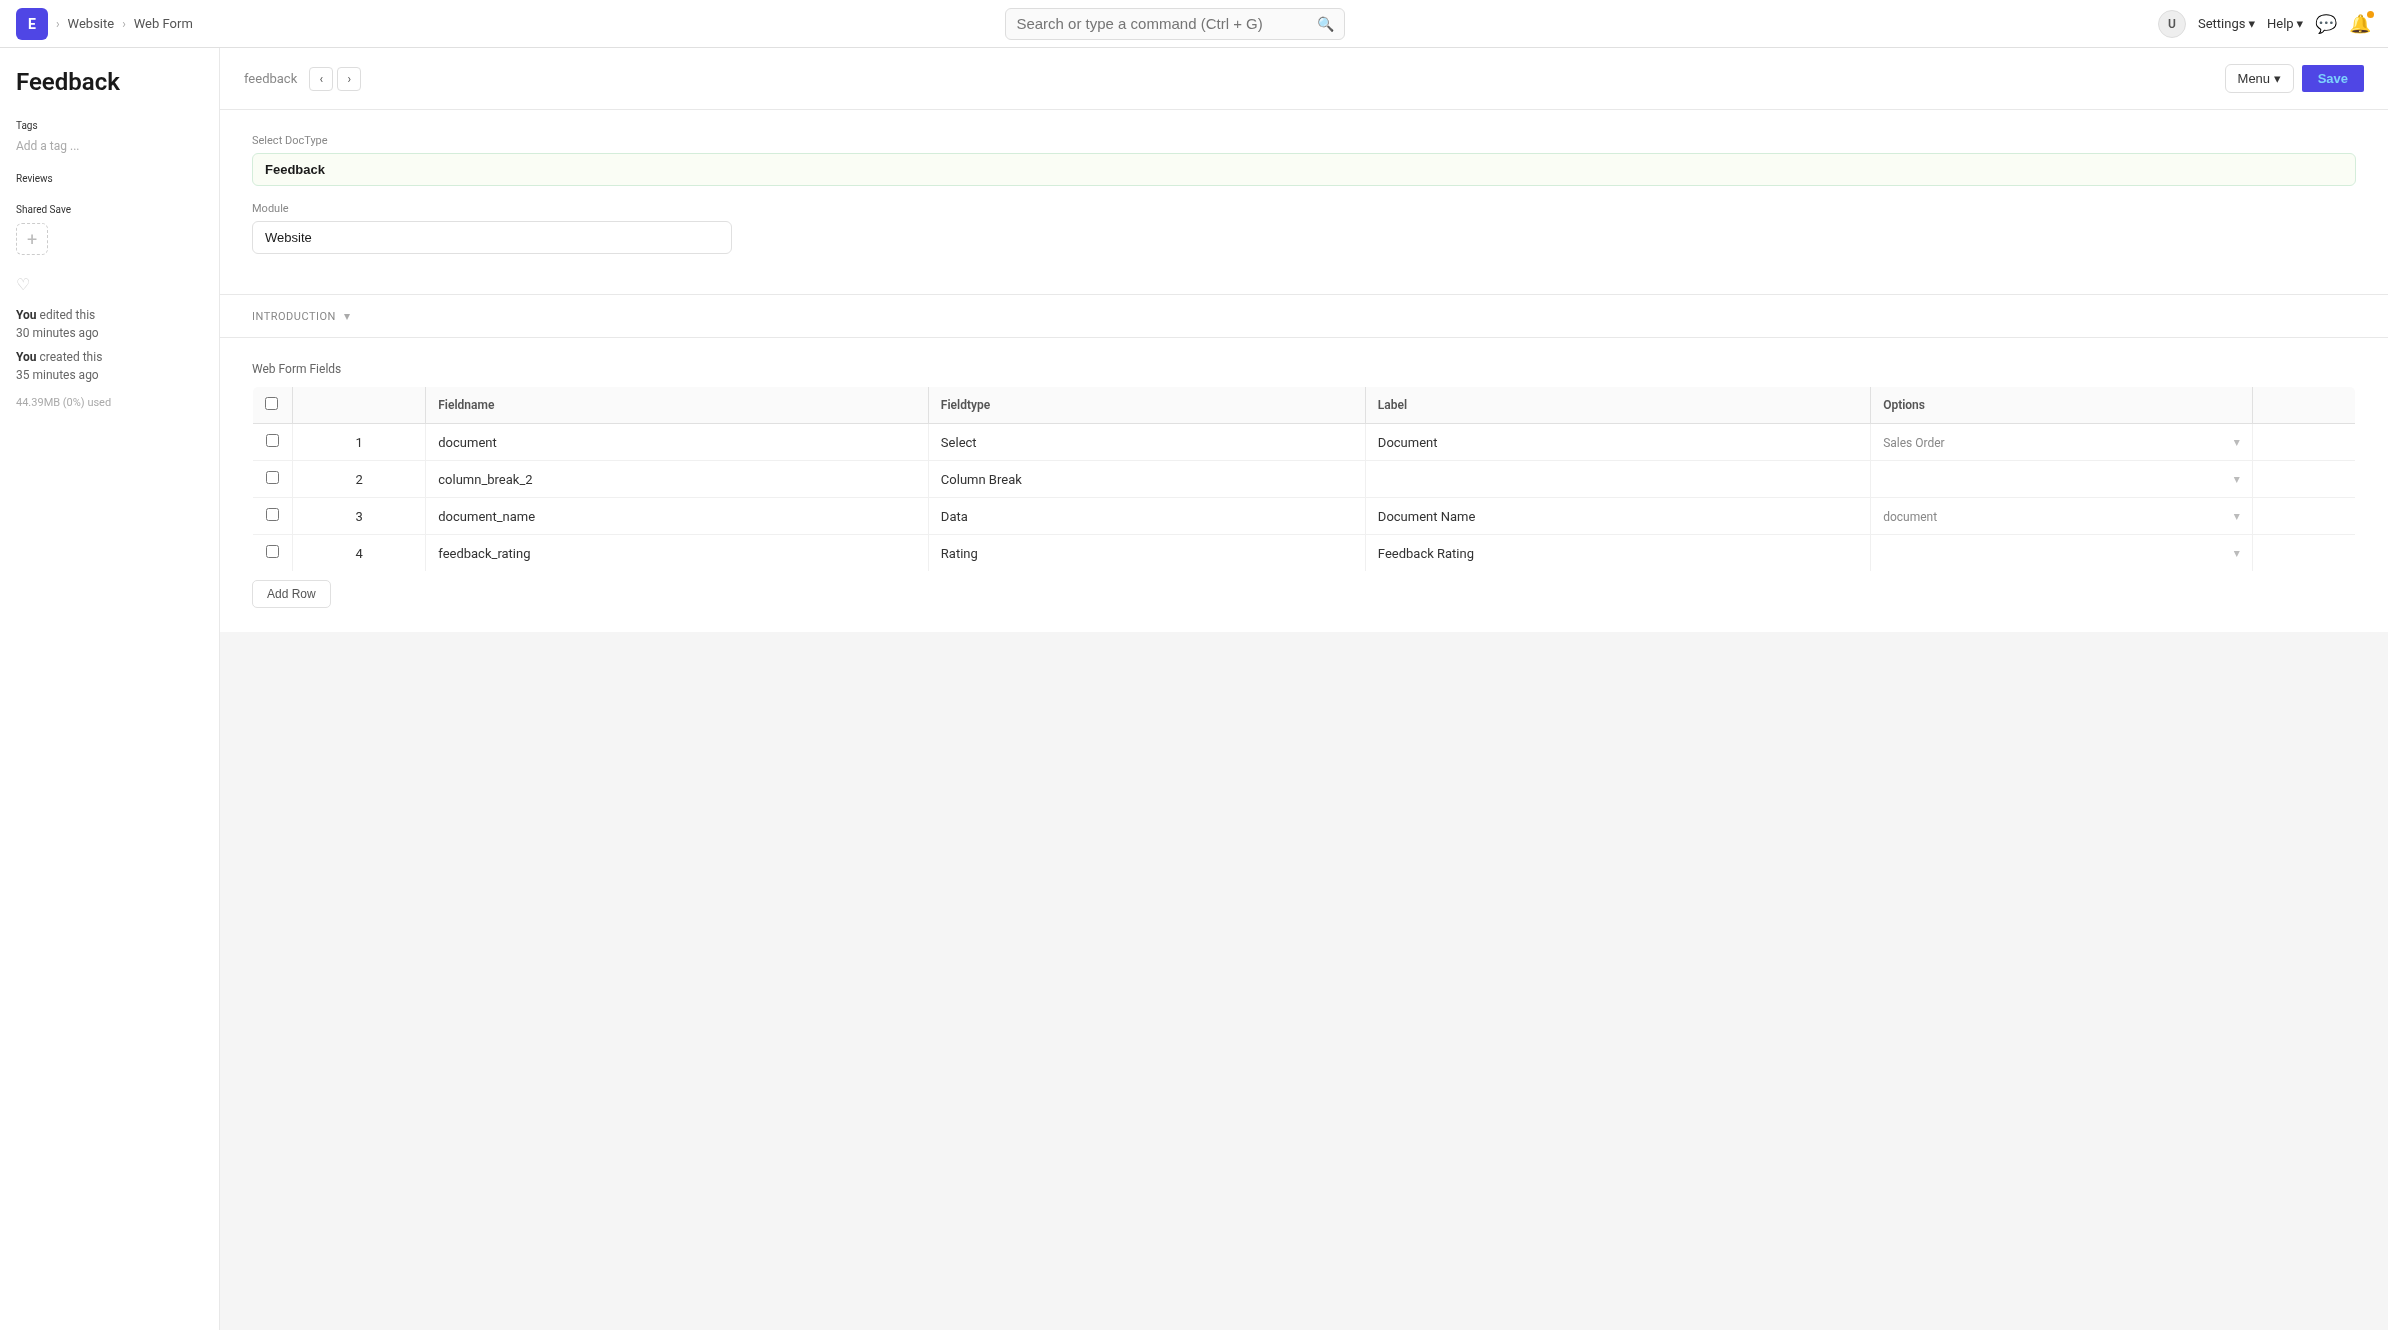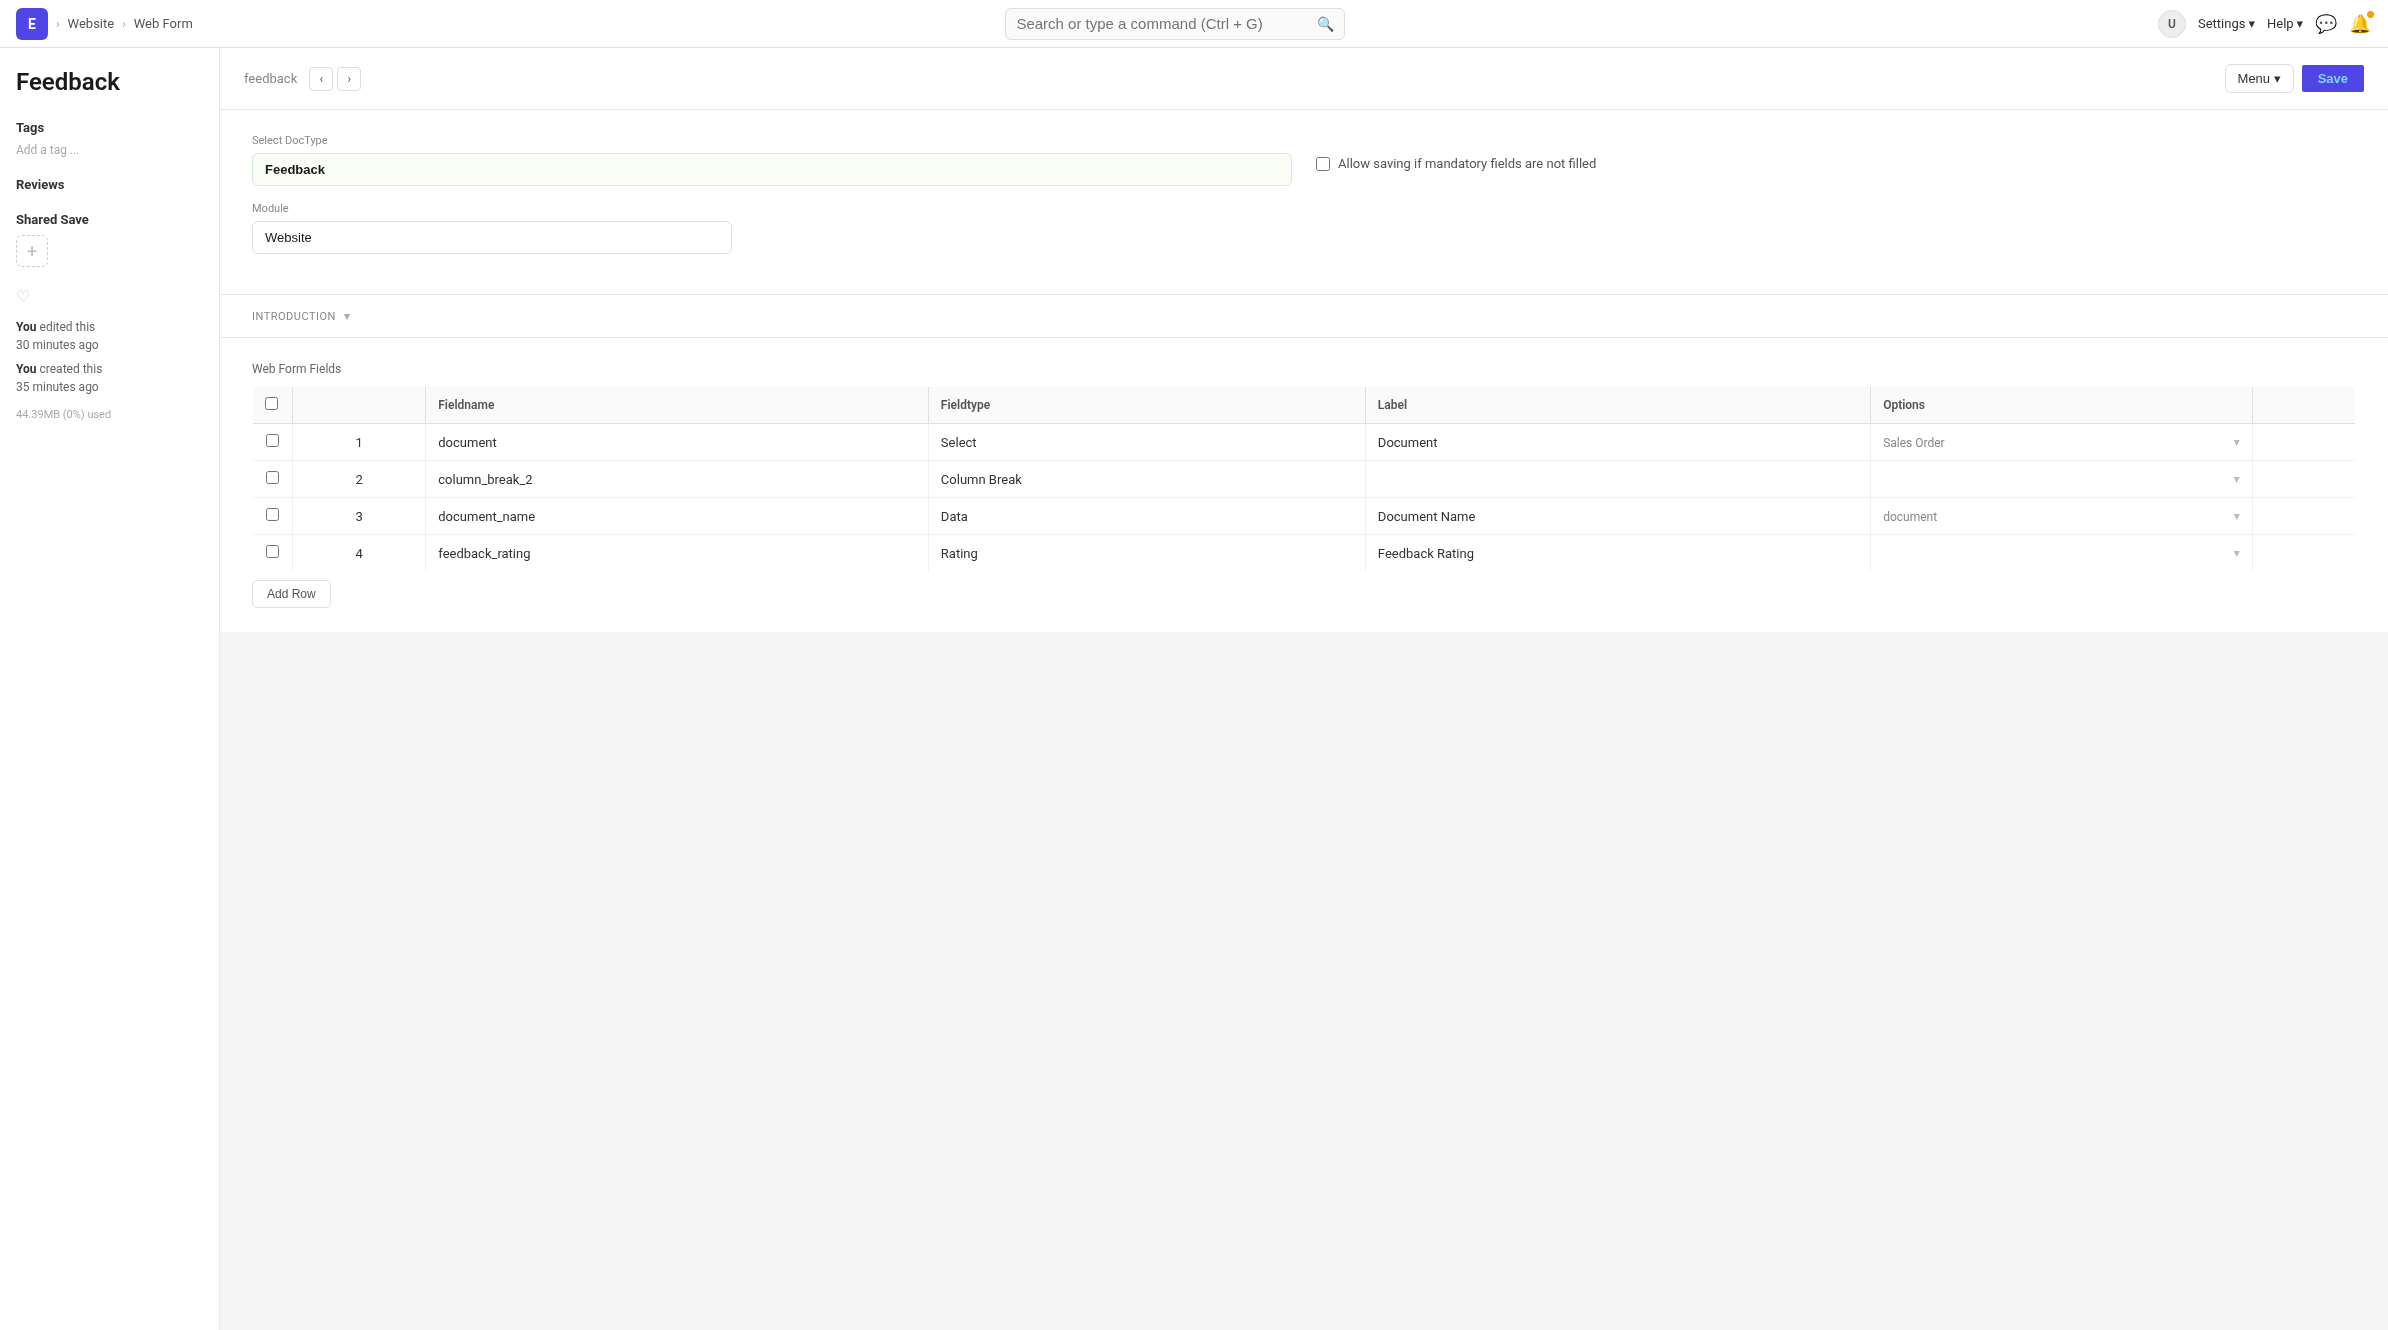--- a/index.html
+++ b/index.html
@@ -43,21 +43,21 @@
     }
 
     
     .page-layout { display: flex; height: calc(100vh - 48px); }
 
     
     .sidebar { width: 220px; background: #fff; border-right: 1px solid #e8e8e8; padding: 20px 16px; flex-shrink: 0; }
     .page-title { font-size: 24px; font-weight: 600; color: #1a1a1a; margin-bottom: 24px; }
     .sidebar-add-tag { font-size: 12px; color: #aaa; margin-bottom: 20px; cursor: pointer; }
     .sidebar-section { margin-bottom: 20px; }
-    .sidebar-section-title { font-size: 13px; font-weight: 700; color: #333; margin-bottom: 8px; }
+    .sidebar-section-title { font-size: 10px; font-weight: 400; color: #333; margin-bottom: 8px; }
     .shared-add-btn {
       width: 32px; height: 32px; border: 1.5px dashed #ccc; border-radius: 6px;
       display: flex; align-items: center; justify-content: center;
       font-size: 18px; color: #bbb; cursor: pointer;
     }
     .heart-icon { font-size: 16px; color: #ccc; margin-bottom: 12px; cursor: pointer; }
     .activity-item { margin-bottom: 6px; font-size: 12px; color: #666; line-height: 1.5; }
     .activity-item strong { color: #333; }
     .storage-info { font-size: 11px; color: #aaa; margin-top: 12px; }
 
@@ -232,26 +232,20 @@
       </div>
     </div>
 
     <div class="form-body">
 
       <div class="form-section">
         <div class="form-row">
           <div class="form-group">
             <div class="form-label">Select DocType</div>
             <input class="form-input bold-value" type="text" value="Feedback" style="">
-          </div>
-          <div class="form-group" style="display:flex;align-items:center;padding-top:22px;">
-            <label class="form-checkbox-label">
-              <input type="checkbox" class="form-checkbox" style="">
-              <span>Allow saving if mandatory fields are not filled</span>
-            </label>
           </div>
         </div>
         <div class="form-row">
           <div class="form-group" style="max-width: 480px;">
             <div class="form-label">Module</div>
             <input class="form-input" type="text" value="Website" style="">
           </div>
         </div>
       </div>
 

